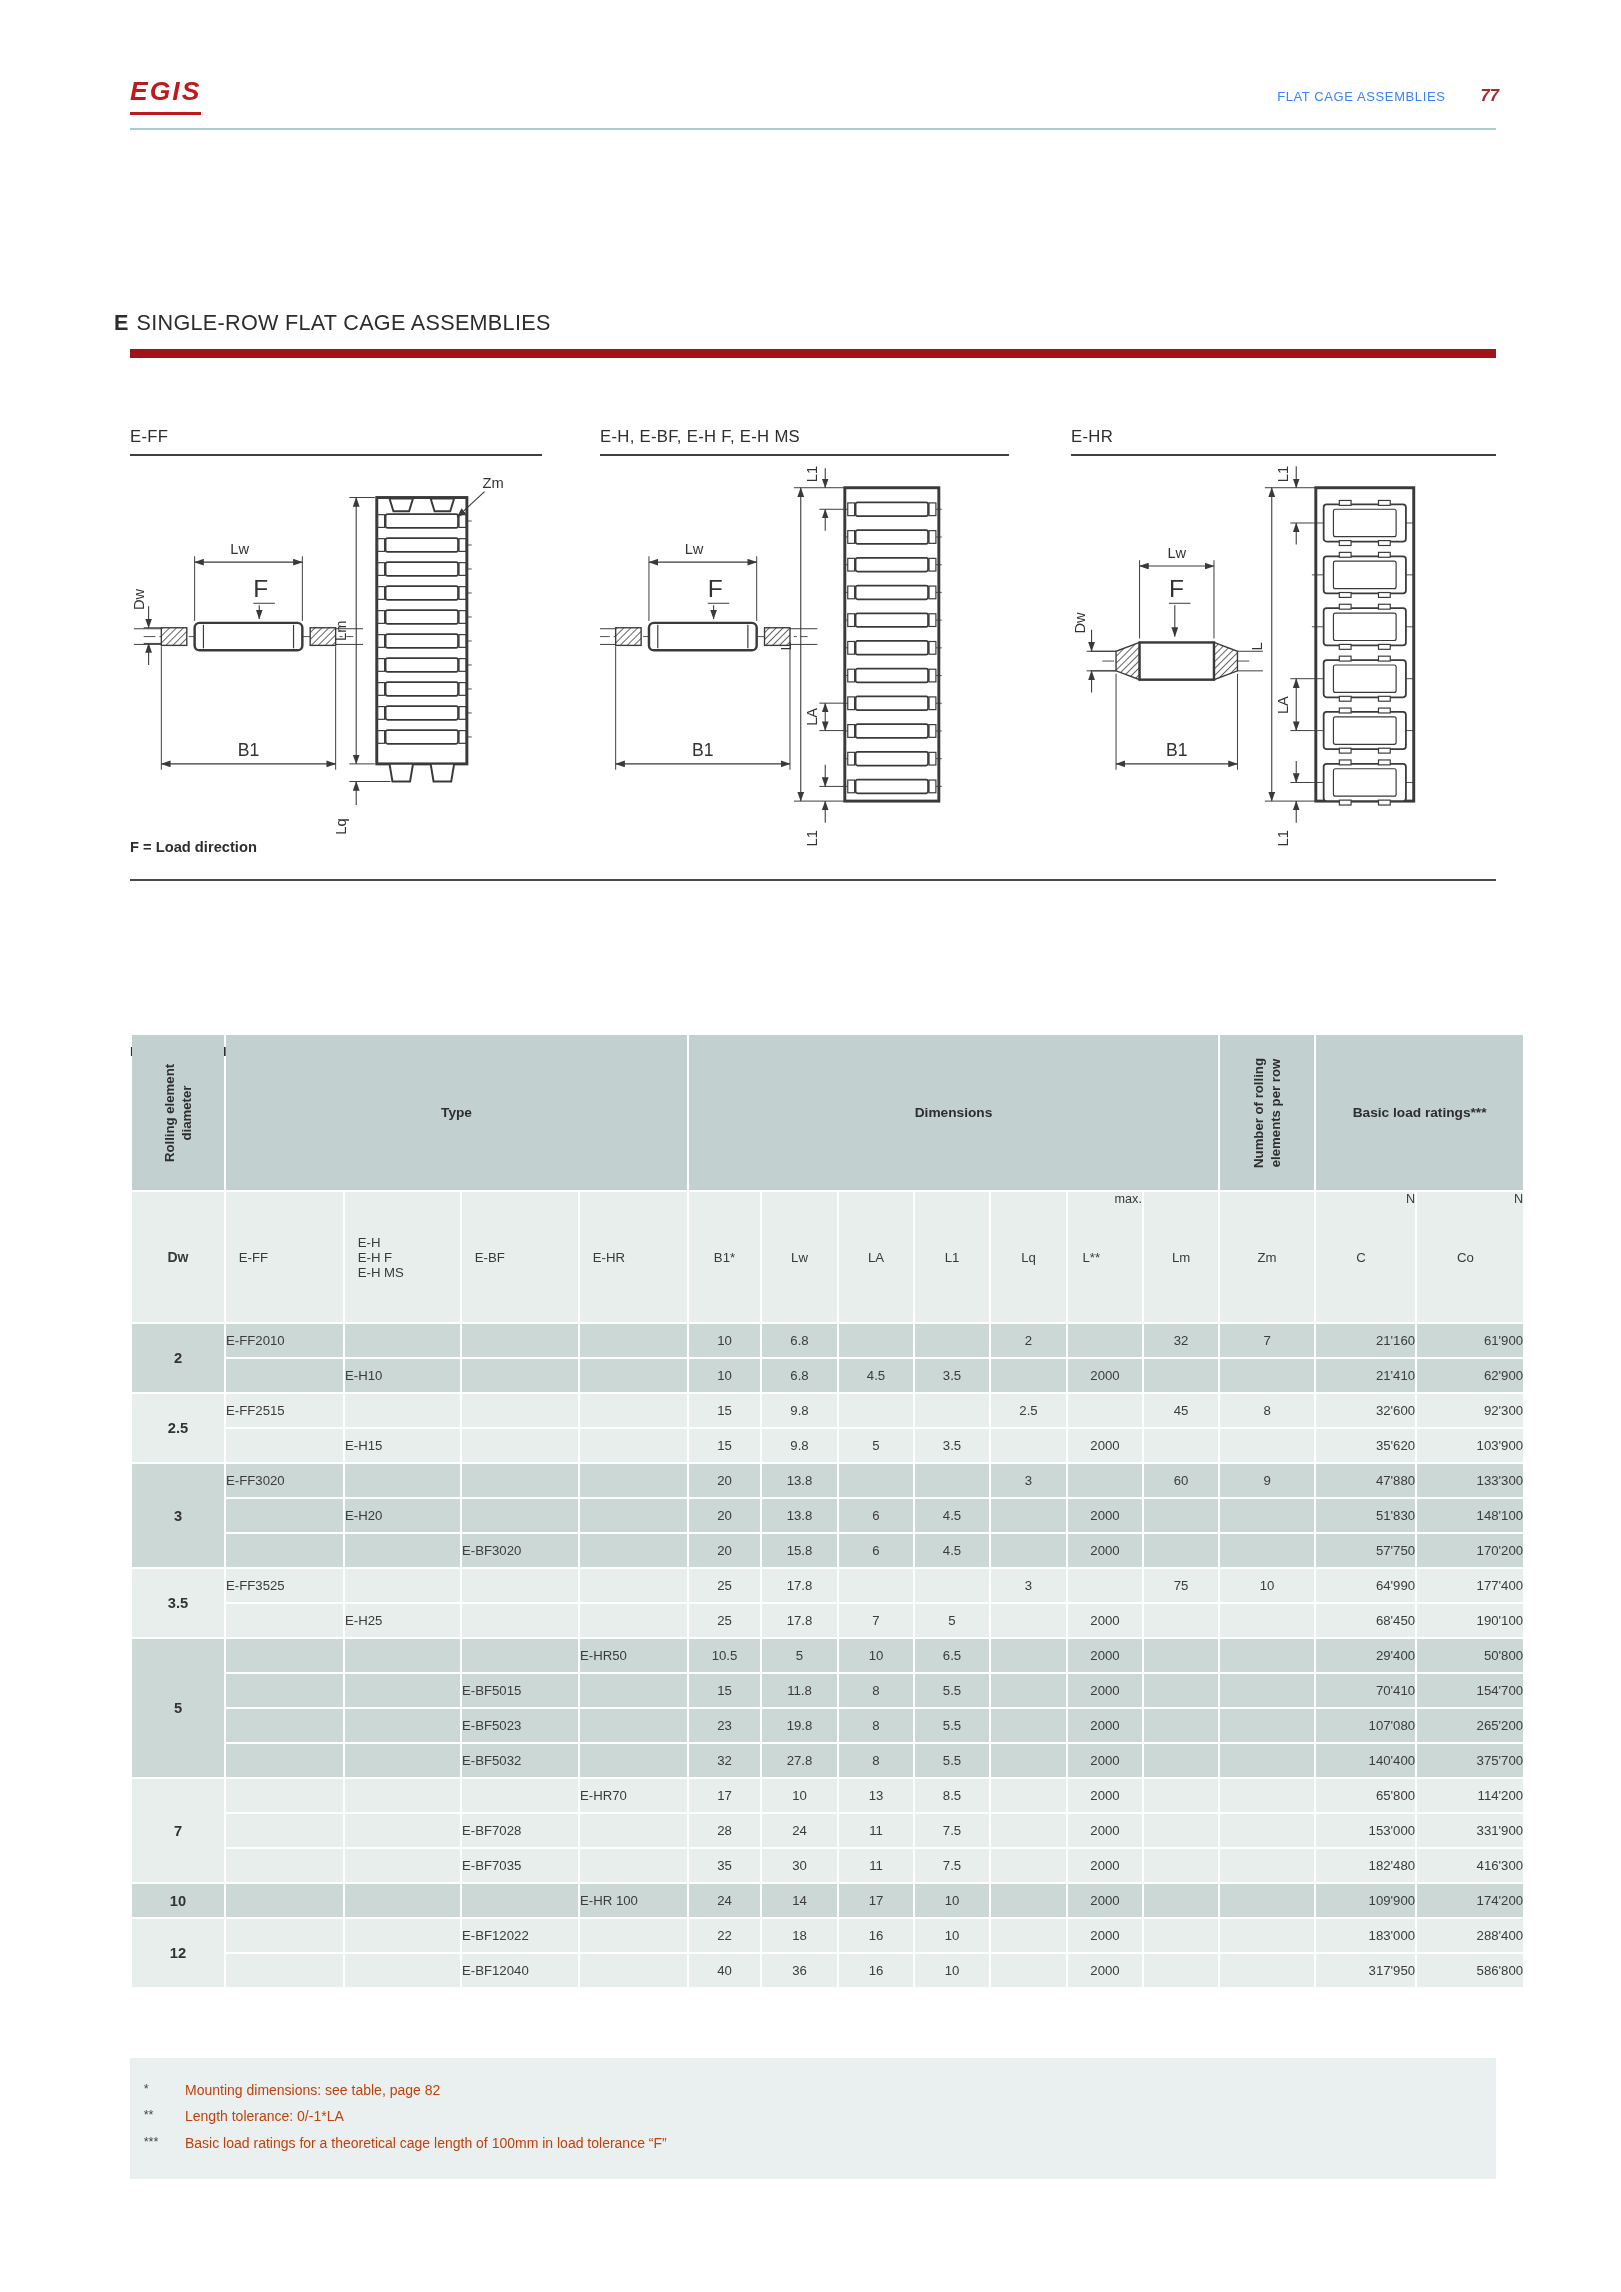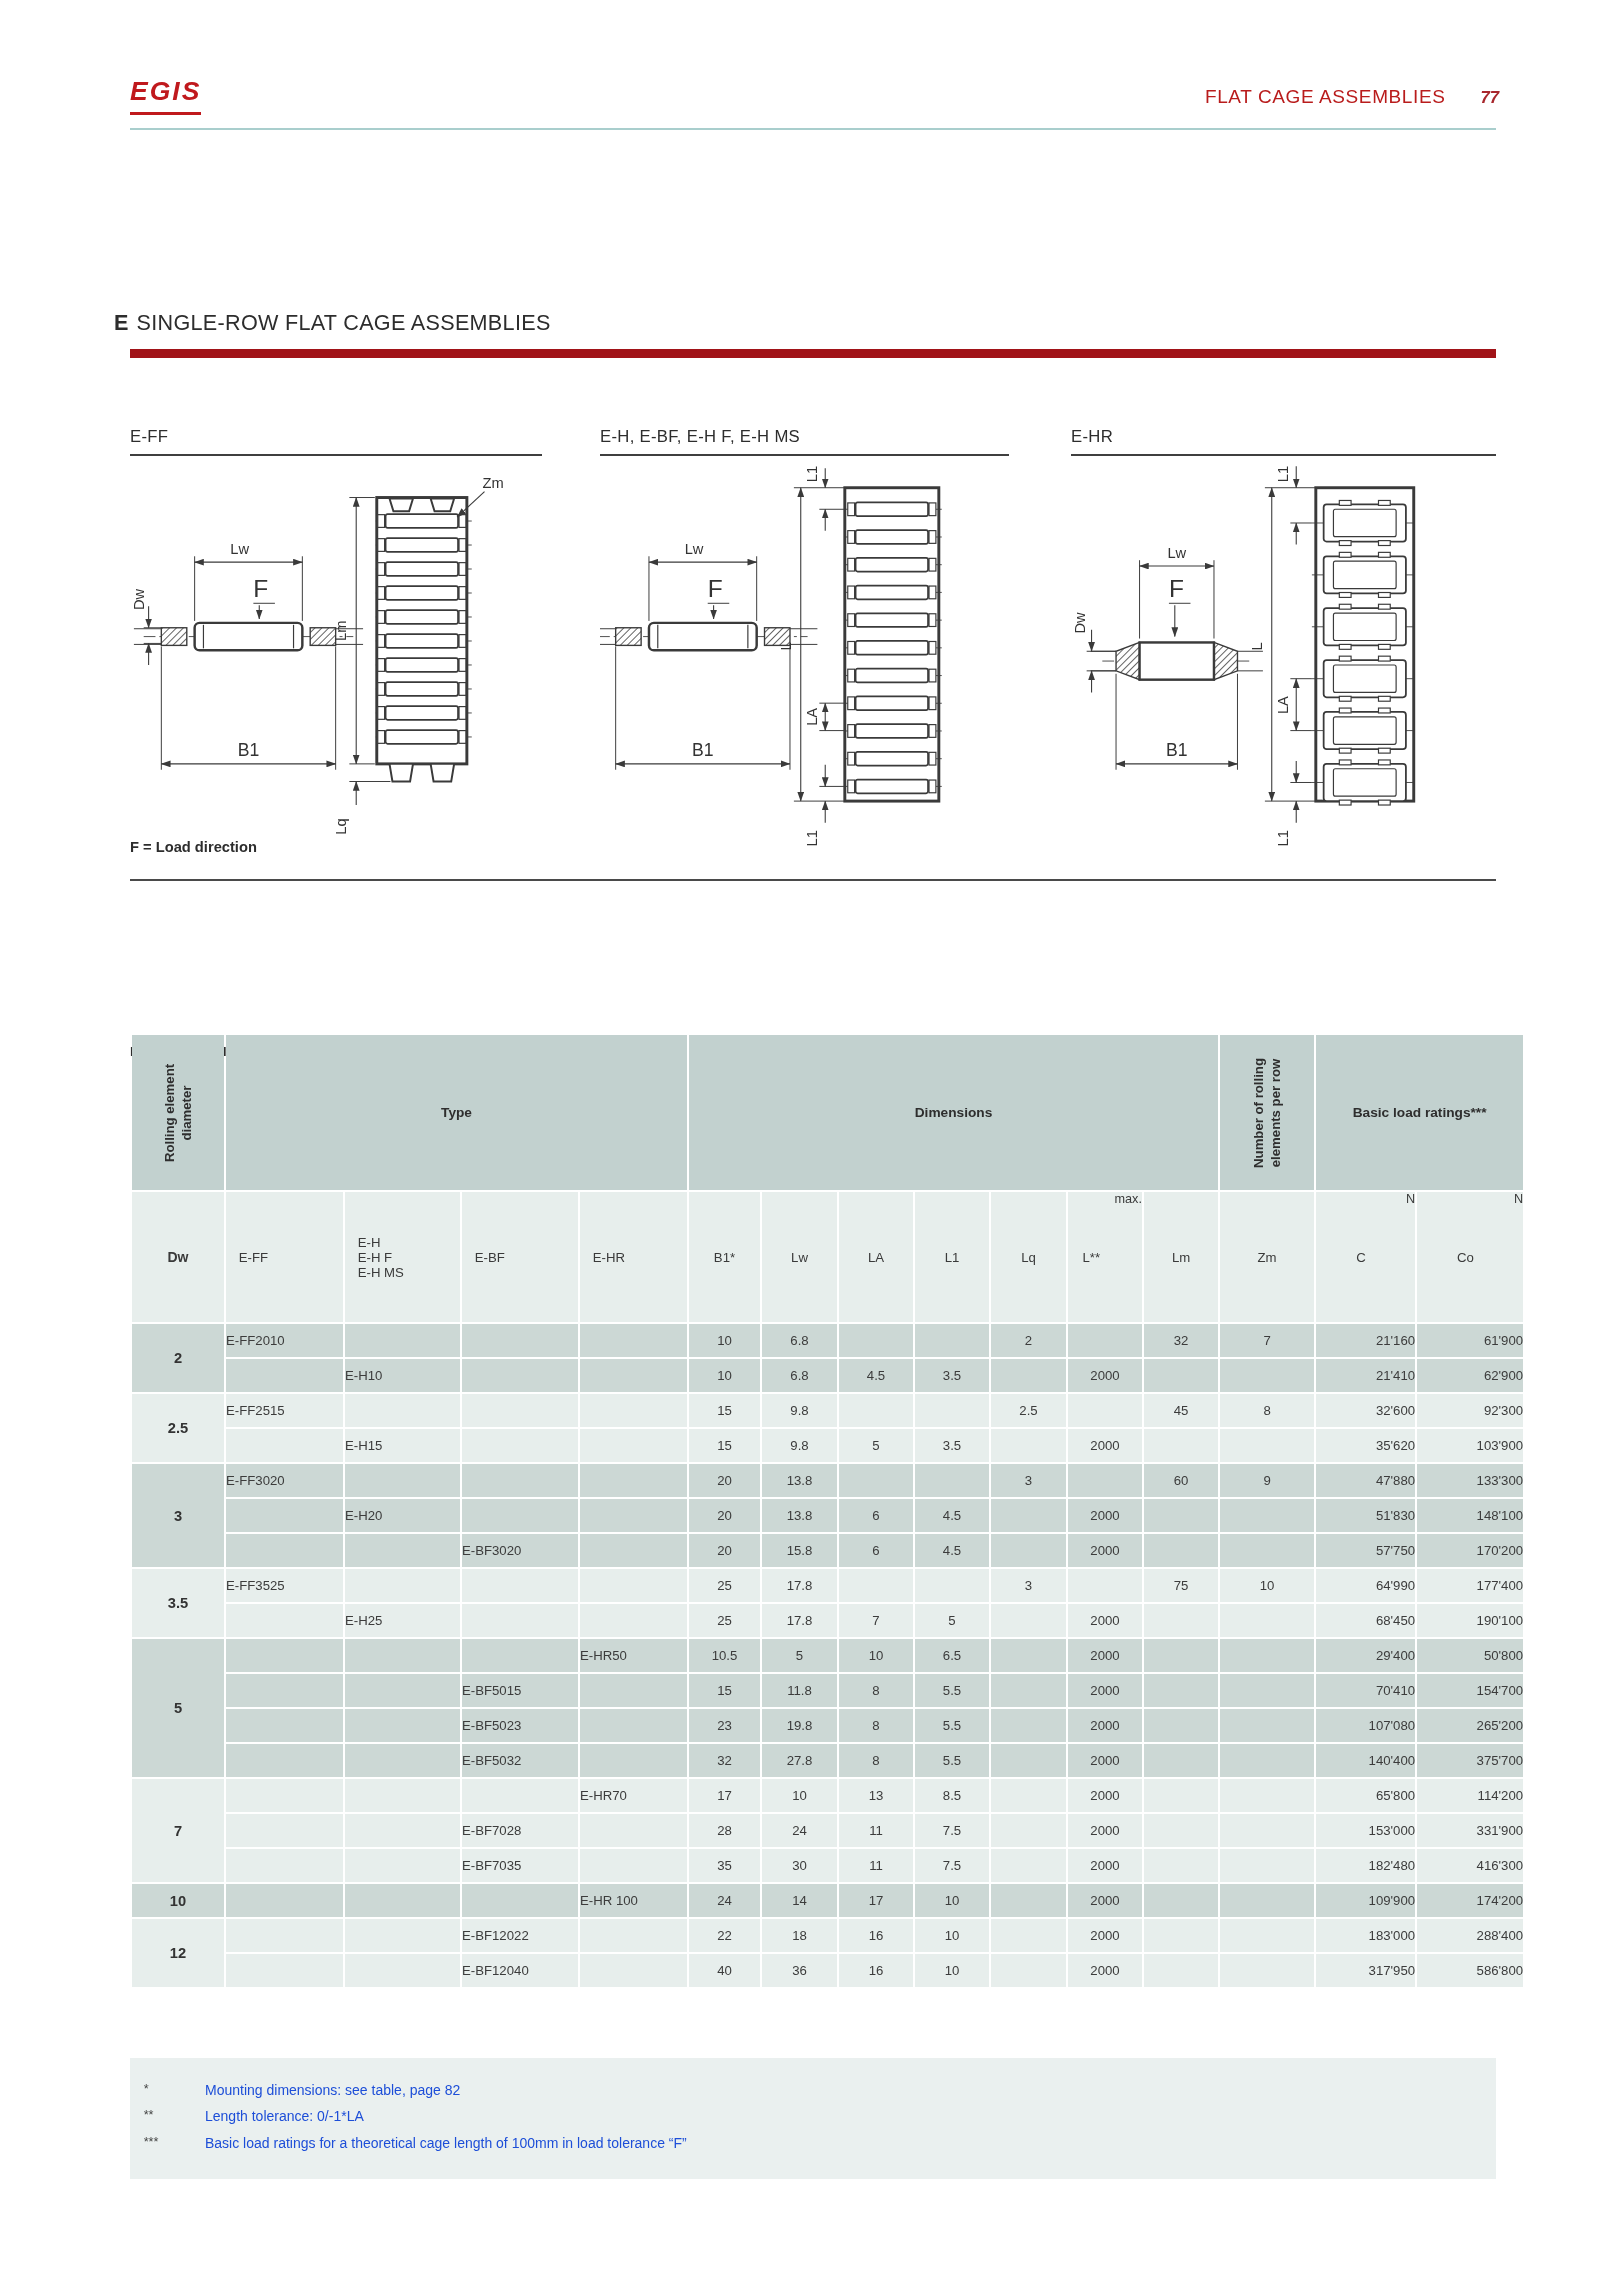--- a/index.html
+++ b/index.html
@@ -3,21 +3,21 @@
 <meta charset="utf-8">
 <style>
   html,body{margin:0;padding:0;background:#ffffff;}
   body{font-family:"Liberation Sans", sans-serif; color:#3a3a3a;}
   .page{position:relative;width:1621px;height:2293px;background:#fff;overflow:hidden;}
 
   
   .brand{position:absolute;left:130px;top:78px;font-size:26.5px;font-weight:bold;letter-spacing:2px;
          color:#c0191d;border-bottom:3.9px solid #c0191d;padding-bottom:7px;line-height:1;font-style:italic;}
   .hdr-right{position:absolute;top:86px;right:122px;display:flex;align-items:baseline;gap:35px;}
-  .hdr-title{font-size:19px;letter-spacing:0.6px;color:#b91c1c;}
+  .hdr-title{font-size:13px;letter-spacing:0.6px;color:#3b82f6;}
   .hdr-page{font-size:16.7px;font-weight:bold;font-style:italic;color:#a8272c;}
   .hdr-rule{position:absolute;left:130px;top:128px;width:1366px;height:2px;background:#a9cecd;}
 
   
   .sec-title{position:absolute;left:114px;top:310px;font-size:21.6px;color:#2d2d2d;letter-spacing:0.3px;}
   .sec-title .e{font-weight:bold;margin-right:7.8px;}
   .red-bar{position:absolute;left:130px;top:349px;width:1366px;height:8.8px;background:#a11318;}
 
   
   .diagrams{position:absolute;left:130px;top:427px;width:1366px;height:461px;}
@@ -61,21 +61,21 @@
   td{height:33px;font-size:13.2px;color:#3c3c3c;}
   td.dw-cell{font-weight:bold;font-size:14.7px;text-align:center;color:#333;}
   td.type-cell{text-align:left;padding-left:12.7px;}
   td.num-cell{text-align:center;}
   td.load-cell{text-align:right;padding-right:19.6px;margin-left:36px;}
 
   
   .footnotes{position:absolute;left:130px;top:2058px;width:1366px;background:#eaf0ef;padding:23.5px 0 17.6px 0;}
   .fn-row{display:flex;margin-bottom:10.8px;}
   .fn-mark{width:55px;padding-left:13.7px;font-size:12.7px;color:#444;box-sizing:border-box;}
-  .fn-text{font-size:14px;color:#1d4ed8;margin-left:20px;}
+  .fn-text{font-size:14px;color:#c2410c;}
 </style>
 </head>
 <body>
 
 <div class="page">
 
   <svg width="0" height="0" style="position:absolute" aria-hidden="true">
     <defs>
       <marker id="arr" viewBox="0 0 10 7" refX="9.5" refY="3.5" markerWidth="9" markerHeight="6.3" orient="auto-start-reverse">
         <path d="M0,0 L10,3.5 L0,7 Z" fill="#3a3a3a"></path>

